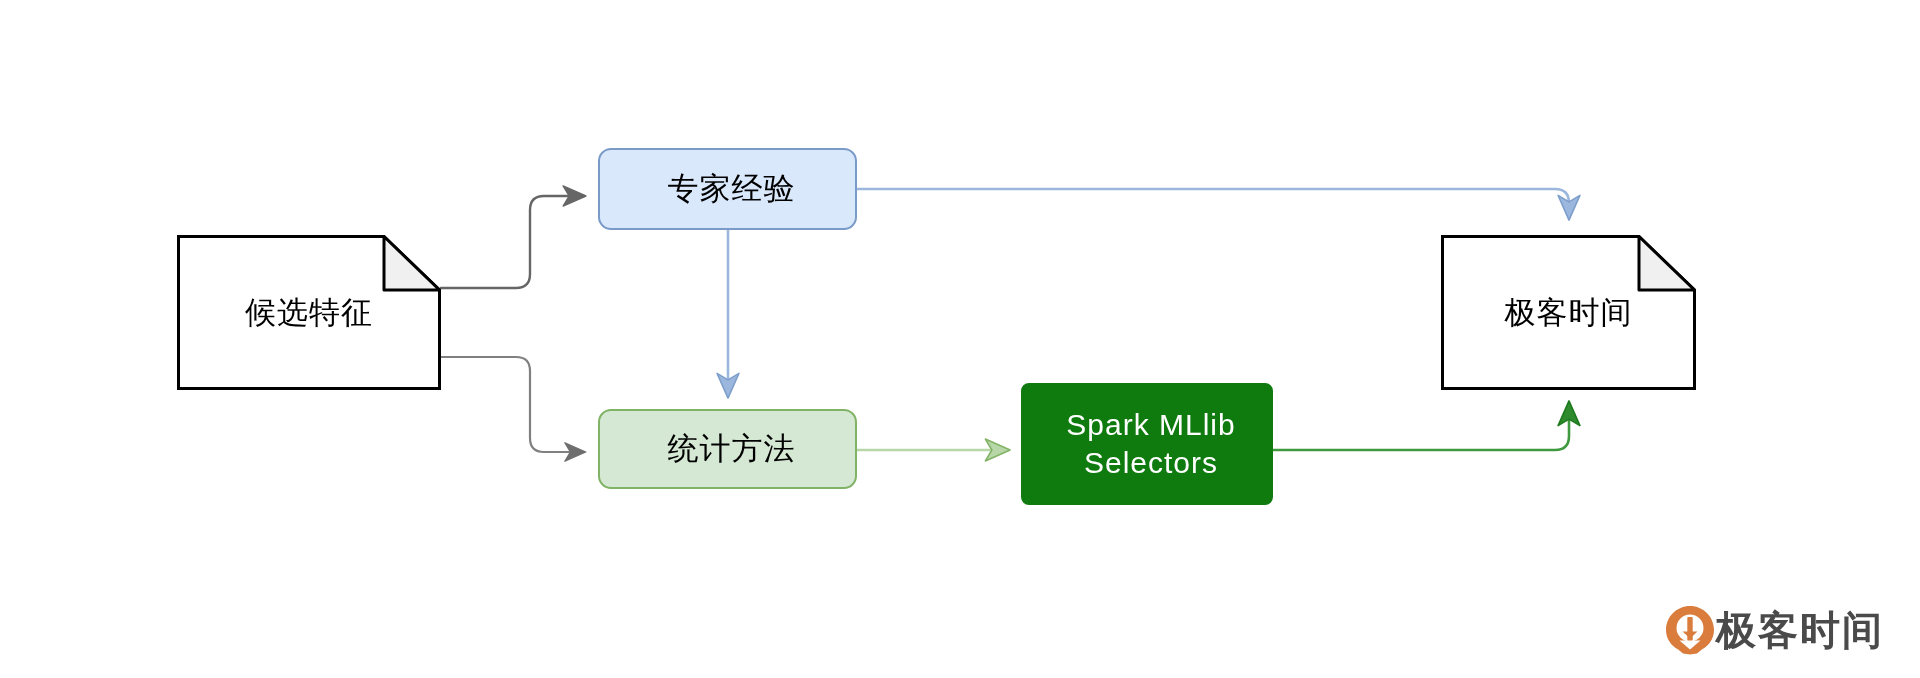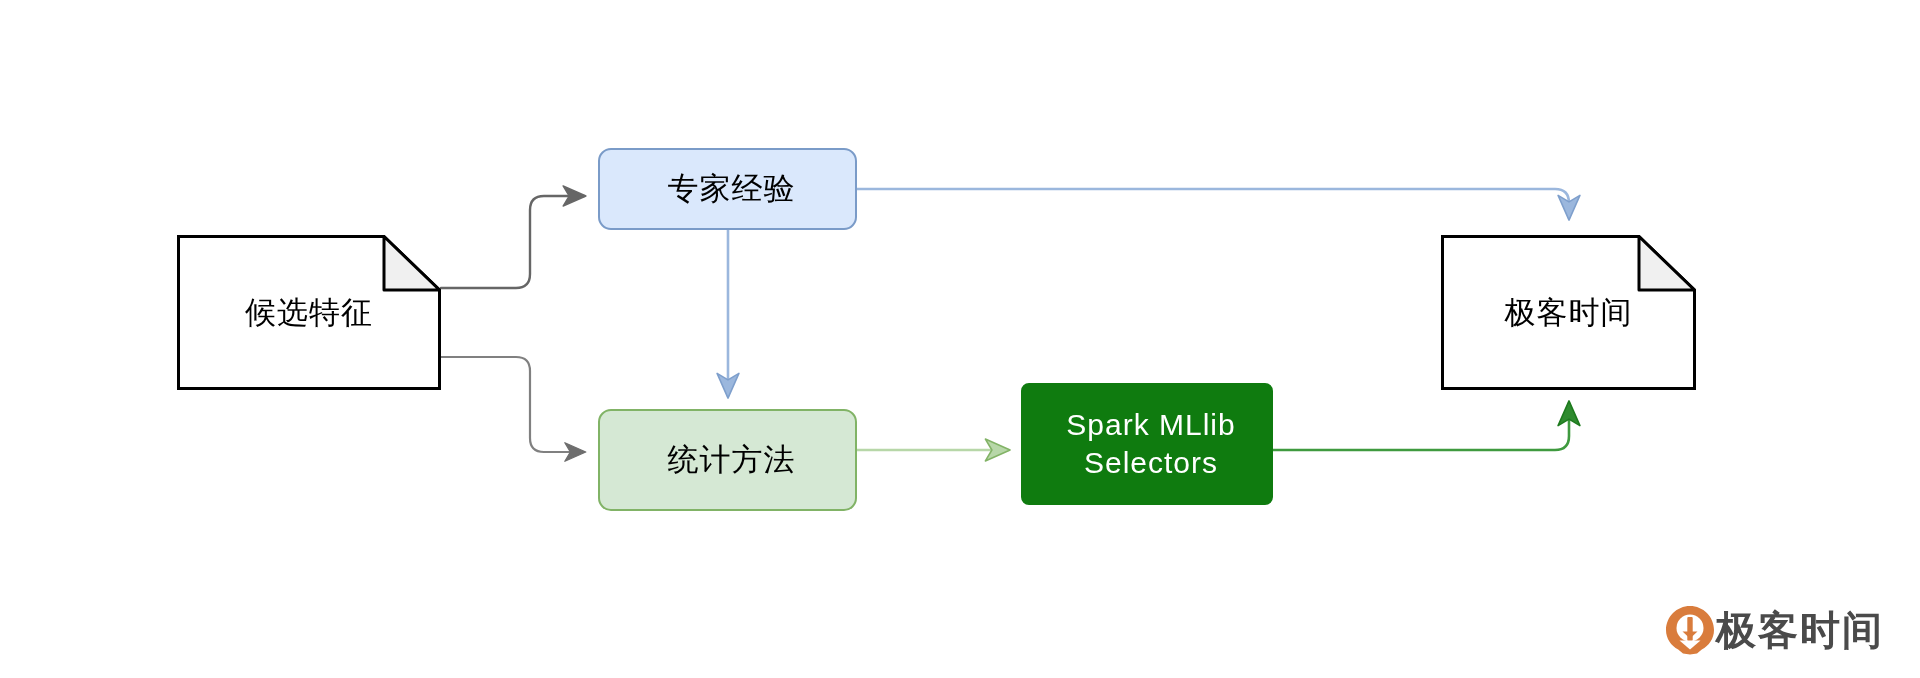--- a/index.html
+++ b/index.html
@@ -149,21 +149,21 @@
       <path d="M1.5,1.5 L207,1.5 L262.5,55 L262.5,153.5 L1.5,153.5 Z" fill="#ffffff" stroke="#000000" stroke-width="3"></path>
       <path d="M207,1.5 L207,55 L262.5,55 Z" fill="#f0f0f0" stroke="#000000" stroke-width="3" stroke-linejoin="round"></path>
     </svg>
     <span class="node-label">候选特征</span>
   </div>
 
   <div class="node rbox box-blue" style="left:598px; top:148px; width:259px; height:82px;">
     <span class="node-label">专家经验</span>
   </div>
 
-  <div class="node rbox box-lightgreen" style="left:598px; top:409px; width:259px; height:102px;">
+  <div class="node rbox box-lightgreen" style="left:598px; top:409px; width:259px; height:80px;">
     <span class="node-label">统计方法</span>
   </div>
 
   <div class="node rbox box-darkgreen" style="left:1021px; top:383px; width:252px; height:122px;">
     <span class="node-label">Spark MLlib
 Selectors</span>
   </div>
 
   <div class="node doc" style="left:1441px; top:235px; width:255px; height:155px;">
     <svg class="doc-svg" width="255" height="155" viewBox="0 0 255 155" xmlns="http://www.w3.org/2000/svg">

